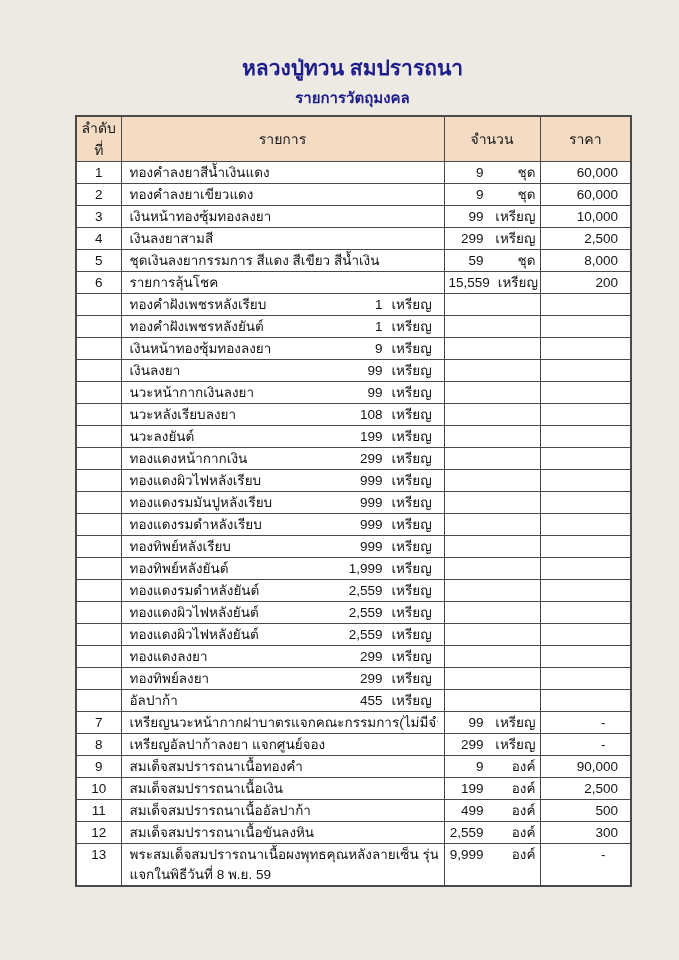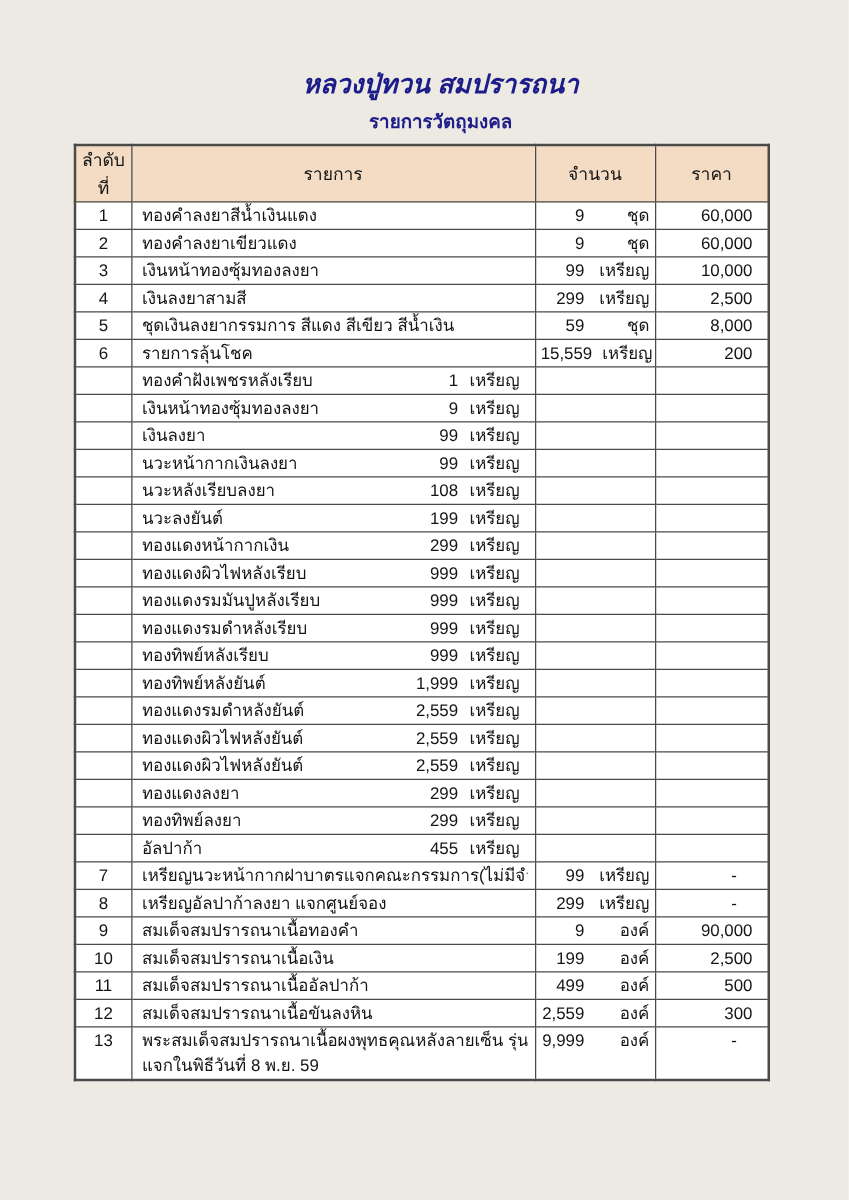--- a/index.html
+++ b/index.html
@@ -8,24 +8,24 @@
     background:var(--page-bg,#edeae4);
     font-family:"Liberation Sans","DejaVu Sans",sans-serif;
     color:#151515;
     overflow:hidden;
   }
   .page{position:relative;width:679px;height:960px;}
   .titles{
     position:absolute;top:52px;left:75px;width:555px;
     text-align:center;font-weight:bold;color:var(--title-text,#1d1d8a);
   }
-  .t1{font-size:21px;line-height:32px;font-style:italic;}
+  .t1{font-size:21px;line-height:32px;}
   .t2{font-size:15px;line-height:28px;}
   table.doc{
-    position:absolute;top:115px;left:59px;width:555px;
+    position:absolute;top:115px;left:75px;width:555px;
     border-collapse:collapse;table-layout:fixed;
     background:var(--table-bg,#ffffff);
     border:2px solid var(--border,#3f3f3f);
   }
   th,td{
     border:1px solid var(--border,#4a4a4a);
     font-size:13.5px;font-weight:normal;color:#141414;
     padding:0;vertical-align:middle;
   }
   thead th{
@@ -173,20 +173,32 @@
               <span class="item-qunit">เหรียญ</span>
             </div>
           </td>
           <td class="c-qty"></td>
           <td class="c-price"></td>
         </tr>
         <tr>
           <td class="c-no"></td>
           <td class="c-item">
             <div class="iline">
+              <span class="item-name">ทองคำฝังเพชรหลังยันต์</span>
+              <span class="item-qnum">1</span>
+              <span class="item-qunit">เหรียญ</span>
+            </div>
+          </td>
+          <td class="c-qty"></td>
+          <td class="c-price"></td>
+        </tr>
+        <tr>
+          <td class="c-no"></td>
+          <td class="c-item">
+            <div class="iline">
               <span class="item-name">เงินหน้าทองซุ้มทองลงยา</span>
               <span class="item-qnum">9</span>
               <span class="item-qunit">เหรียญ</span>
             </div>
           </td>
           <td class="c-qty"></td>
           <td class="c-price"></td>
         </tr>
         <tr>
           <td class="c-no"></td>

